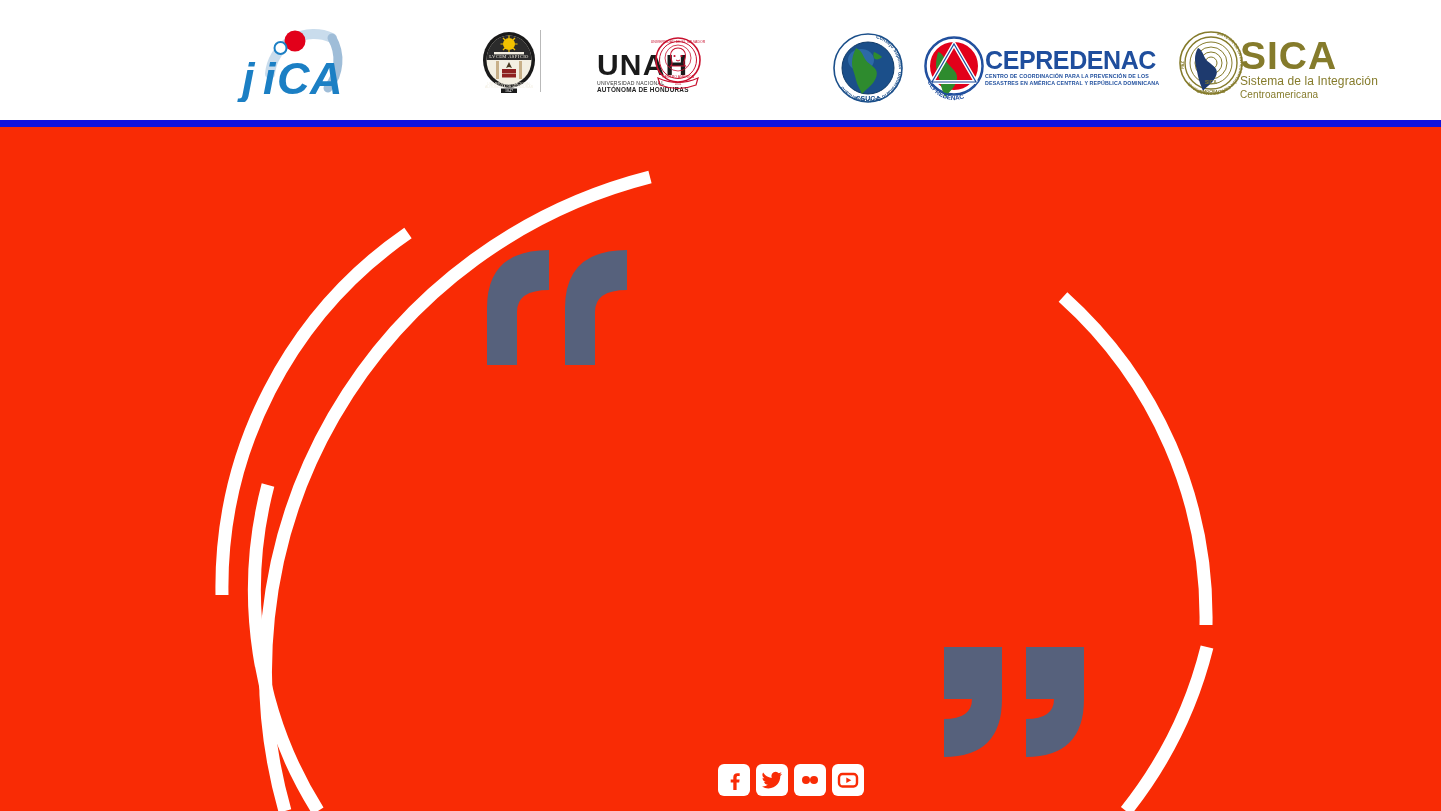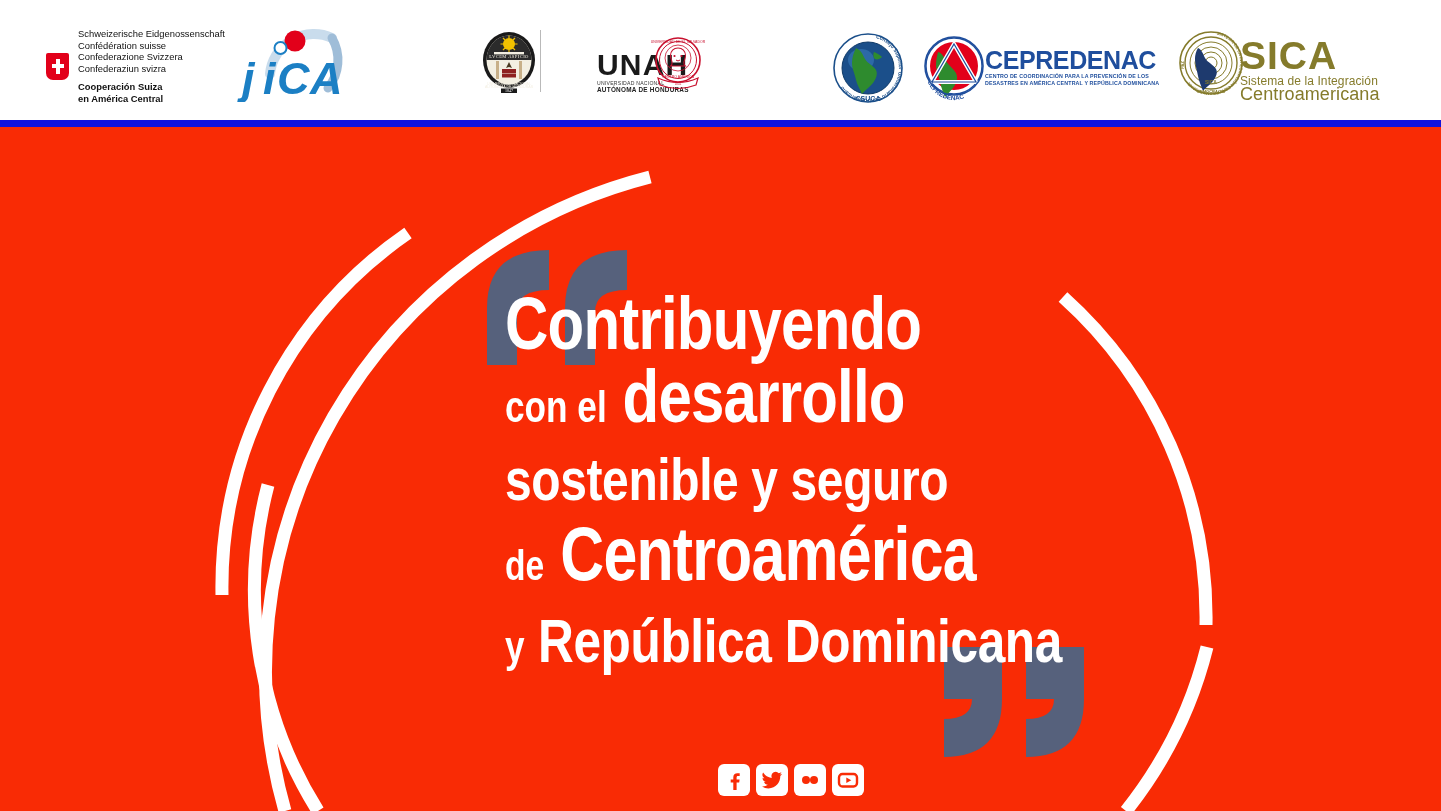--- a/index.html
+++ b/index.html
@@ -70,21 +70,21 @@
   }
   .cepre-sub{font-size:5.3px;font-weight:bold;letter-spacing:.15px;color:#1F4E9D;line-height:7.2px;max-width:178px;}
 
   
   .sica-seal{left:1178px;top:30px;width:66px;height:66px;}
   .sica-text{left:1240px;top:36px;}
   .sica-name{
     font-size:39px;font-weight:bold;letter-spacing:1px;color:#857B2B;line-height:39px;
   }
   .sica-sub{font-size:12px;color:#857B2B;line-height:12.4px;letter-spacing:.1px;}
-  .sica-sub.big{font-size:18px;line-height:15px;}
+  .sica-sub.big{font-size:10px;line-height:15px;}
 
   
   .bluebar{position:absolute;left:0;top:120px;width:1441px;height:7px;background:#1212DC;}
 
   
   .body-red{
     position:absolute;left:0;top:127px;width:1441px;height:684px;
     background:#F92B05;overflow:hidden;
   }
   .arcs{position:absolute;left:0;top:0;width:1441px;height:684px;}
@@ -125,32 +125,20 @@
   .sicon svg{display:block;}
 </style>
 </head>
 <body>
 
 <div class="stage">
 
   <div class="header">
     <div class="logo-row">
 
-      <div class="logo swiss">
-        <div class="swiss-shield"></div>
-        <div class="swiss-txt">
-          <div>Schweizerische Eidgenossenschaft</div>
-          <div>Confédération suisse</div>
-          <div>Confederazione Svizzera</div>
-          <div>Confederaziun svizra</div>
-          <div class="swiss-gap"></div>
-          <div class="b">Cooperación Suiza</div>
-          <div class="b">en América Central</div>
-        </div>
-      </div>
 
       <div class="logo jica">
         <svg width="110" height="78" viewBox="0 0 110 78">
           <path d="M34 50 A44 44 0 0 1 96 14" stroke="#C9DCEC" stroke-width="10" fill="none" stroke-linecap="round"></path>
           <path d="M96 14 A44 44 0 0 1 92 64" stroke="#9FBDD8" stroke-width="9" fill="none" stroke-linecap="round"></path>
           <circle cx="59" cy="17" r="10.5" fill="#E2001A"></circle>
           <circle cx="44.5" cy="24" r="6" fill="#ffffff" stroke="#1B7FC4" stroke-width="2"></circle>
           <g fill="#1B7FC4" font-family="Liberation Sans, sans-serif" font-weight="bold" font-size="45" font-style="italic">
             <text x="6" y="70">j</text>
             <text x="27" y="70">i</text>
@@ -290,27 +278,20 @@
     <svg class="quote-open" width="150" height="115" viewBox="0 0 150 115">
       <path d="M0 115 L0 58 Q0 0 62 0 L62 40 Q30 40 30 62 L30 115 Z" fill="#56617C"></path>
       <path d="M78 115 L78 58 Q78 0 140 0 L140 40 Q108 40 108 62 L108 115 Z" fill="#56617C"></path>
     </svg>
 
     <svg class="quote-close" width="140" height="110" viewBox="0 0 140 110">
       <path d="M58 0 L58 52 Q58 110 0 110 L0 72 Q28 72 28 52 L0 52 L0 0 Z" fill="#56617C"></path>
       <path d="M140 0 L140 52 Q140 110 82 110 L82 72 Q110 72 110 52 L82 52 L82 0 Z" fill="#56617C"></path>
     </svg>
 
-    <div class="headline">
-      <span class="hl-line l1">Contribuyendo</span>
-      <span class="hl-line l2"><span class="sm">con el</span> <span>desarrollo</span></span>
-      <span class="hl-line l3">sostenible y seguro</span>
-      <span class="hl-line l4"><span class="sm2">de</span> <span>Centroamérica</span></span>
-      <span class="hl-line l5"><span class="sm3">y</span> <span>República Dominicana</span></span>
-    </div>
 
   </div>
 
   <div class="social">
     <div class="sicon">
       <svg width="20" height="20" viewBox="0 0 20 20">
         <path d="M12.6 20v-7.6h2.6l.4-3h-3V7.5c0-.9.25-1.5 1.5-1.5h1.6V3.3c-.3 0-1.3-.13-2.4-.13-2.4 0-4 1.45-4 4.12v2.3H6.7v3h2.6V20z" fill="#F92B05"></path>
       </svg>
     </div>
     <div class="sicon">

